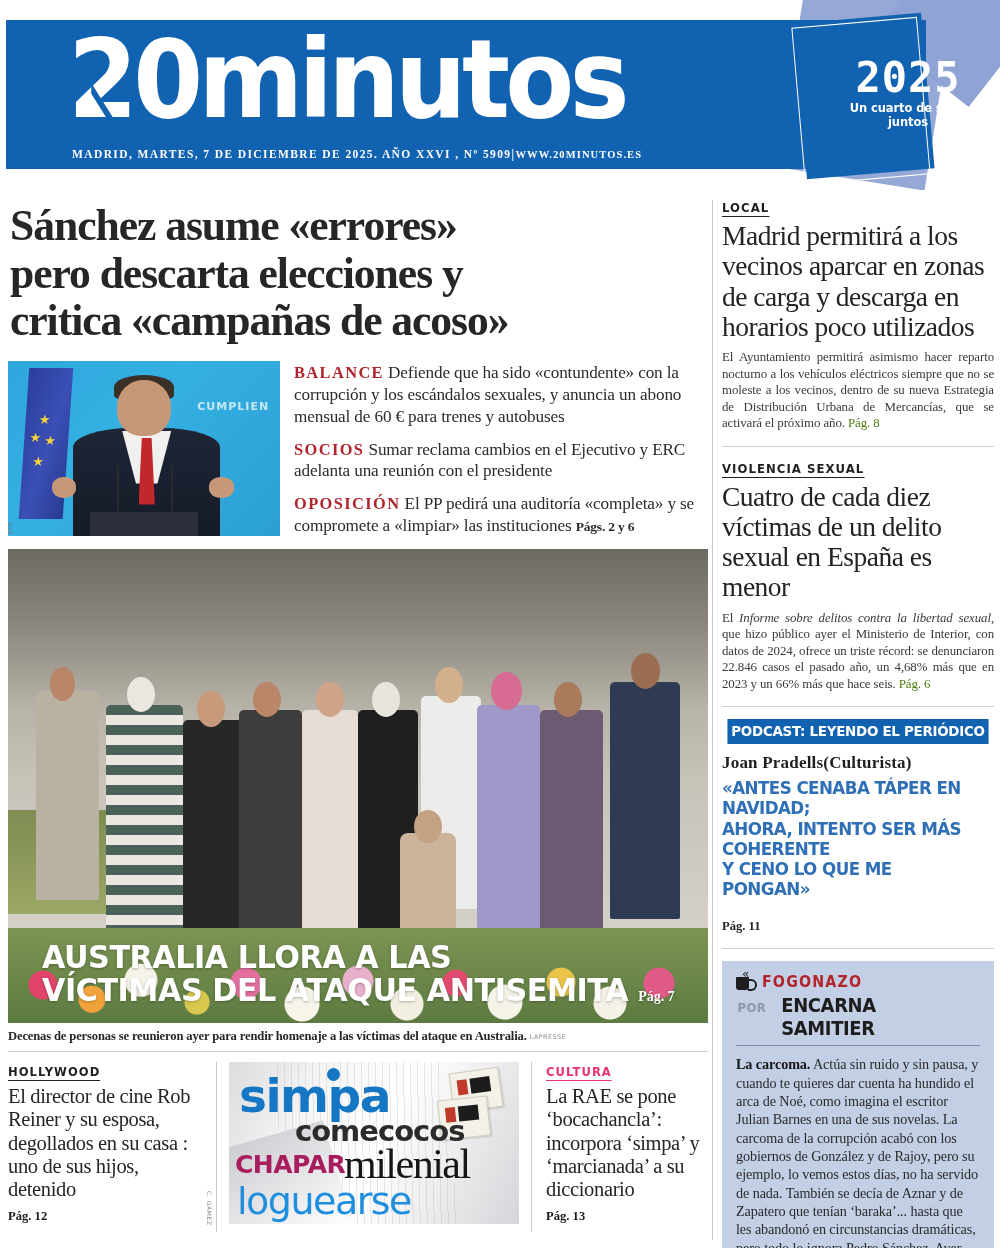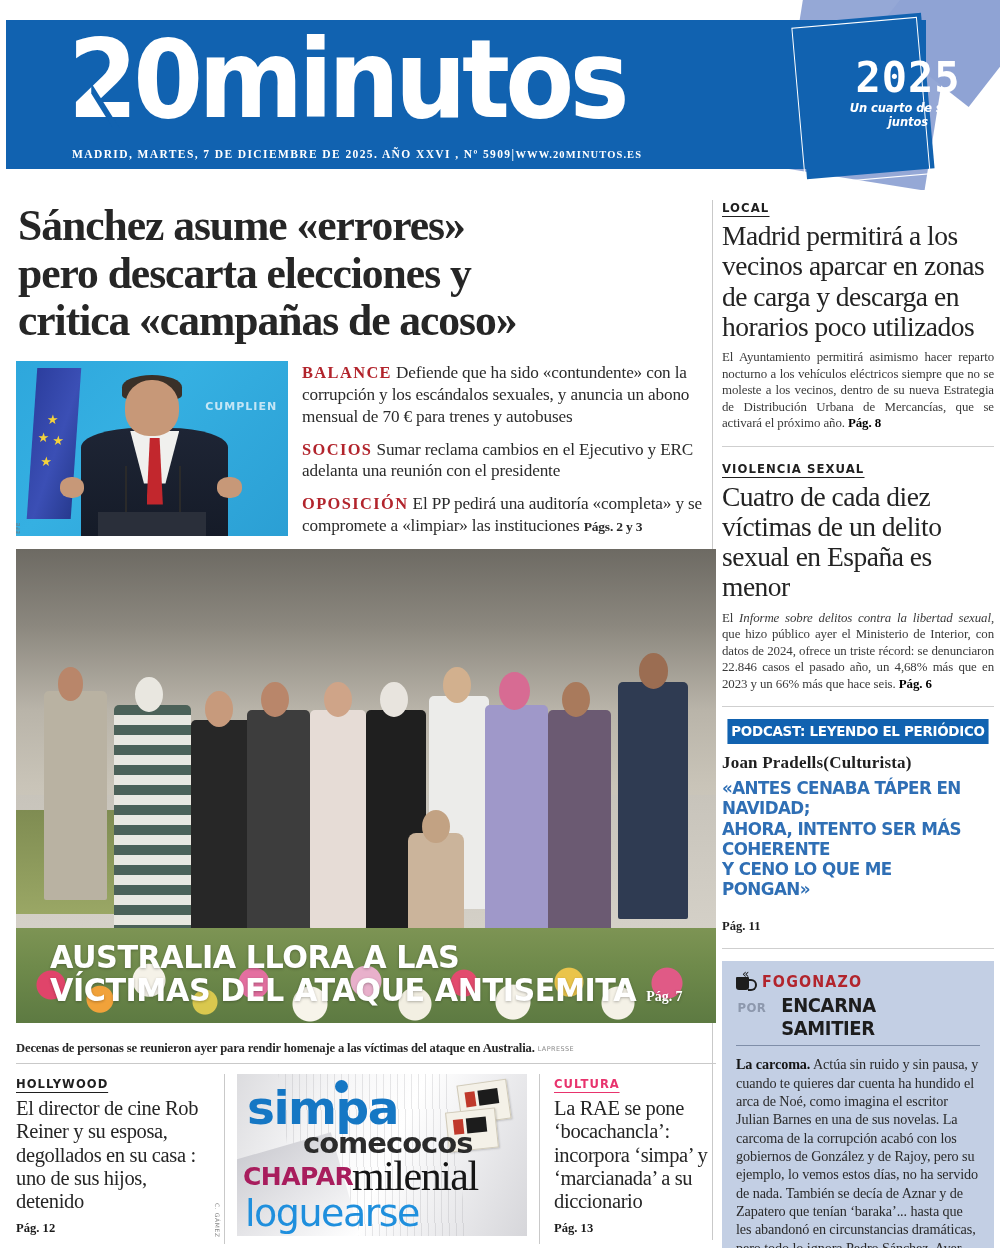--- a/index.html
+++ b/index.html
@@ -132,32 +132,31 @@
     font-size: 42px;
     letter-spacing: 1px;
     line-height: .95;
   }
   .anniv-sub {
     font-family: "DejaVu Sans", sans-serif;
     font-weight: bold;
     font-size: 11.5px;
     margin-top: 3px;
     letter-spacing: -0.1px;
-    font-style: italic;
   }
 
   
   .sheet {
     position: relative;
     width: 1000px;
     height: 1058px;
   }
   .col-left {
     position: absolute;
-    left: 16px;
+    left: 8px;
     top: 0;
     width: 700px;
   }
   .col-right {
     position: absolute;
     left: 722px;
     top: 8px;
     width: 272px;
   }
   .vrule {
@@ -260,21 +259,21 @@
   }
   .overlay-pg {
     font-family: "Liberation Serif", serif;
     font-weight: bold;
     font-size: 15px;
     color: #ffffff;
     letter-spacing: 0;
     text-shadow: 0 1px 3px rgba(0,0,0,.35);
   }
   .photo-caption {
-    margin-top: 18px;
+    margin-top: 6px;
     font-family: "Liberation Serif", serif;
     font-weight: bold;
     font-size: 12.6px;
     color: #262626;
     letter-spacing: -0.15px;
   }
   .photo-caption .src {
     font-family: "DejaVu Sans", sans-serif;
     font-weight: normal;
     font-size: 6.5px;
@@ -436,21 +435,21 @@
   .r-body {
     font-family: "Liberation Serif", serif;
     font-size: 12.9px;
     line-height: 1.28;
     color: #3a3a3a;
     margin-top: 7px;
     text-align: justify;
     letter-spacing: -0.1px;
   }
   .r-body i { font-style: italic; }
-  .r-body b { font-weight: bold; color: #000000; }
+  .r-body b { font-weight: normal; color: #4d7c0f; }
   .r-rule { height: 1px; background: #cfcfcf; margin: 14px 0 12px; }
 
   .podcast-bar {
     background: #1162b0;
     color: #ffffff;
     font-family: "DejaVu Sans", sans-serif;
     font-weight: bold;
     font-size: 14px;
     letter-spacing: -0.3px;
     text-align: center;
@@ -659,27 +658,27 @@
         <div class="hand" style="left:16%;top:66%;"></div>
         <div class="hand" style="left:74%;top:66%;"></div>
         <div class="mic" style="left:40%;top:60%;height:30%;"></div>
         <div class="mic" style="left:60%;top:60%;height:30%;"></div>
         <div class="podium"></div>
         <div class="credit-v">EFE</div>
       </div>
 
       <div class="bullets">
         <div class="bullet">
-          <span class="kicker-red">BALANCE</span><span> Defiende que ha sido «contundente» con la corrupción y los escándalos sexuales, y anuncia un abono mensual de 70 € para trenes y autobuses</span>
+          <span class="kicker-red">BALANCE</span><span> Defiende que ha sido «contundente» con la corrupción y los escándalos sexuales, y anuncia un abono mensual de 60 € para trenes y autobuses</span>
         </div>
         <div class="bullet">
           <span class="kicker-red">SOCIOS</span><span> Sumar reclama cambios en el Ejecutivo y ERC adelanta una reunión con el presidente</span>
         </div>
         <div class="bullet">
-          <span class="kicker-red">OPOSICIÓN</span><span> El PP pedirá una auditoría «completa» y se compromete a «limpiar» las instituciones </span><span class="pg">Págs. 2 y 3</span>
+          <span class="kicker-red">OPOSICIÓN</span><span> El PP pedirá una auditoría «completa» y se compromete a «limpiar» las instituciones </span><span class="pg">Págs. 2 y 6</span>
         </div>
       </div>
     </div>
 
     <div class="mainphoto-wrap">
       <div class="crowd-bg"></div>
       <div class="road"></div>
       <div class="grass"></div>
 
       <div class="person" style="left:4%;top:30%;width:9%;height:44%;background:#b9b2a2;"></div>

